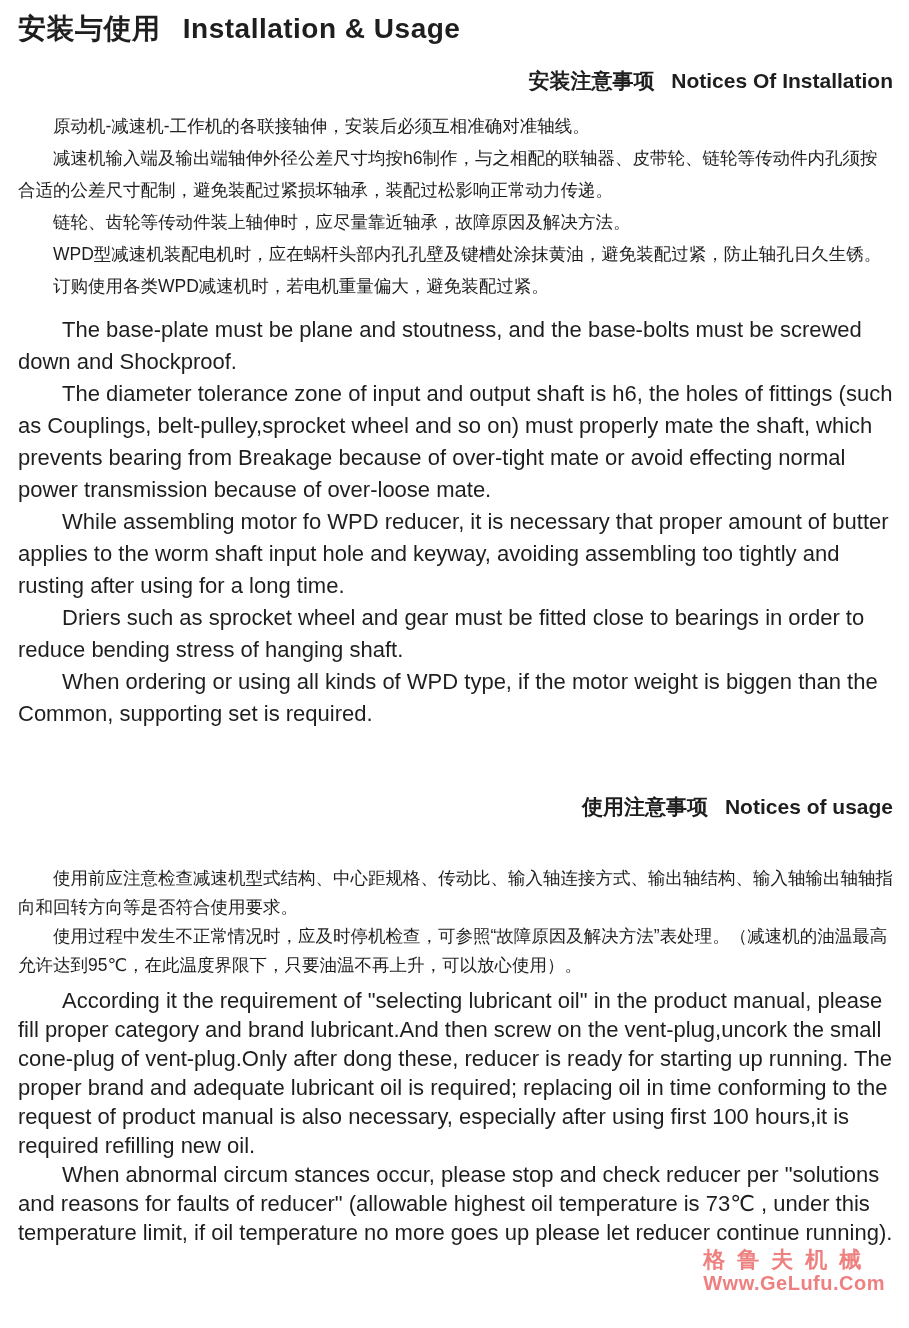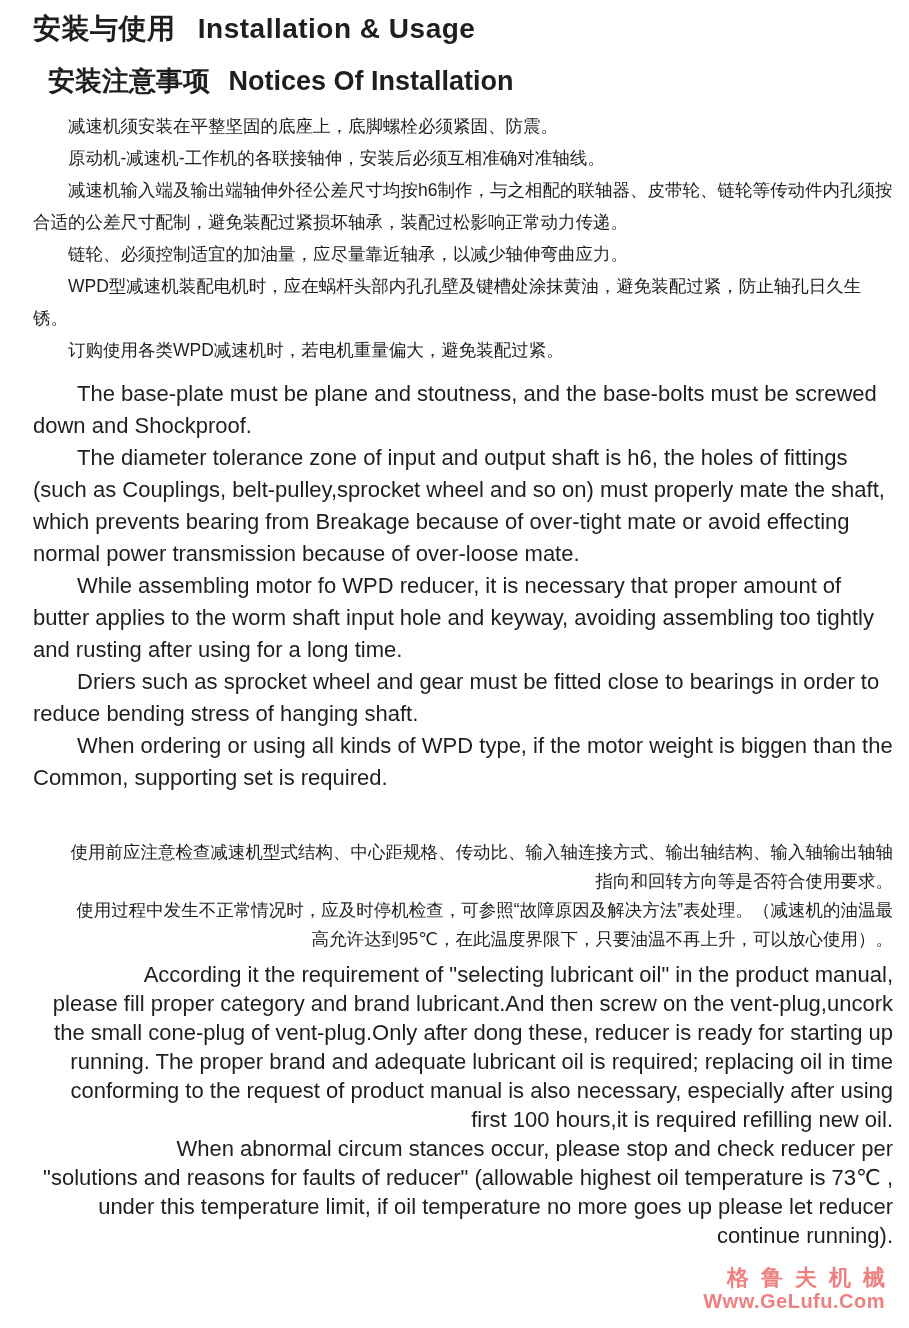--- a/index.html
+++ b/index.html
@@ -6,57 +6,58 @@
   body {
     width: 909px;
     height: 1328px;
     background: #ffffff;
     color: #1e1e1e;
     font-family: "Liberation Sans", "DejaVu Sans", sans-serif;
     position: relative;
     overflow: hidden;
   }
   .page {
-    padding: 0 16px 0 33px;
+    padding: 0 16px 0 18px;
   }
   .doc-title {
     margin: 12px 0 0 0;
     font-size: 28px;
     line-height: 34px;
     font-weight: 700;
     letter-spacing: 0.5px;
     white-space: nowrap;
   }
   .doc-title .en-part { margin-left: 14px; }
   .section-heading {
     margin: 22px 0 0 15px;
-    font-size: 27px;
+    font-size: 21px;
     line-height: 26px;
     font-weight: 700;
     white-space: nowrap;
+    text-align: right;
   }
   .section-heading .en-part { margin-left: 11px; }
   .section-heading.second { margin-top: 64px; }
   .para {
     margin: 0;
     text-indent: 2em;
   }
   .zh-block  { margin-top: 16px; }
   .en-block  { margin-top: 12px; }
   .zh-block.s2 { margin-top: 44px; }
   .en-block.s2 { margin-top: 6px; }
   .s1 .para { line-height: 32px; }
-  .s2 .para { line-height: 29px; text-align: right; }
+  .s2 .para { line-height: 29px; }
   .para.zh { font-size: 17.5px; }
   .para.en { font-size: 22px; }
   .watermark {
     position: absolute;
     right: 24px;
-    bottom: 16px;
-    text-align: right;
+    bottom: 34px;
+    text-align: left;
     color: #ef8080;
     line-height: 1.1;
     pointer-events: none;
   }
   .wm-name {
     font-family: "Liberation Serif", "DejaVu Serif", serif;
     font-size: 22px;
     font-weight: 700;
     letter-spacing: 12px;
     margin-right: -12px; 
@@ -79,38 +80,41 @@
     <span class="en-part">Installation &amp; Usage</span>
   </h1>
 
   <section class="s1">
     <h2 class="section-heading">
       <span class="zh-part">安装注意事项</span>
       <span class="en-part">Notices Of Installation</span>
     </h2>
 
     <div class="zh-block">
-      <p class="para zh">减速机须安装在平整坚固的底座上，底脚螺栓必须紧固、防震。</p>
       <p class="para zh">原动机-减速机-工作机的各联接轴伸，安装后必须互相准确对准轴线。</p>
       <p class="para zh">减速机输入端及输出端轴伸外径公差尺寸均按h6制作，与之相配的联轴器、皮带轮、链轮等传动件内孔须按合适的公差尺寸配制，避免装配过紧损坏轴承，装配过松影响正常动力传递。</p>
-      <p class="para zh">链轮、必须控制适宜的加油量，应尽量靠近轴承，以减少轴伸弯曲应力。</p>
+      <p class="para zh">链轮、齿轮等传动件装上轴伸时，应尽量靠近轴承，故障原因及解决方法。</p>
       <p class="para zh">WPD型减速机装配电机时，应在蜗杆头部内孔孔壁及键槽处涂抹黄油，避免装配过紧，防止轴孔日久生锈。</p>
       <p class="para zh">订购使用各类WPD减速机时，若电机重量偏大，避免装配过紧。</p>
     </div>
 
     <div class="en-block">
       <p class="para en">The base-plate must be plane and stoutness, and the base-bolts must be screwed down and Shockproof.</p>
       <p class="para en">The diameter tolerance zone of input and output shaft is h6, the holes of fittings (such as Couplings, belt-pulley,sprocket wheel and so on) must properly mate the shaft, which prevents bearing from Breakage because of over-tight mate or avoid effecting normal power transmission because of over-loose mate.</p>
       <p class="para en">While assembling motor fo WPD reducer, it is necessary that proper amount of butter applies to the worm shaft input hole and keyway, avoiding assembling too tightly and rusting after using for a long time.</p>
       <p class="para en">Driers such as sprocket wheel and gear must be fitted close to bearings in order to reduce bending stress of hanging shaft.</p>
       <p class="para en">When ordering or using all kinds of WPD type, if the motor weight is biggen than the Common, supporting set is required.</p>
     </div>
   </section>
 
   <section class="s2">
+    <h2 class="section-heading second">
+      <span class="zh-part">使用注意事项</span>
+      <span class="en-part">Notices of usage</span>
+    </h2>
 
     <div class="zh-block s2">
       <p class="para zh">使用前应注意检查减速机型式结构、中心距规格、传动比、输入轴连接方式、输出轴结构、输入轴输出轴轴指向和回转方向等是否符合使用要求。</p>
       <p class="para zh">使用过程中发生不正常情况时，应及时停机检查，可参照“故障原因及解决方法”表处理。（减速机的油温最高允许达到95℃，在此温度界限下，只要油温不再上升，可以放心使用）。</p>
     </div>
 
     <div class="en-block s2">
       <p class="para en">According it the requirement of "selecting lubricant oil" in the product manual, please fill proper category and brand lubricant.And then screw on the vent-plug,uncork the small cone-plug of vent-plug.Only after dong these, reducer is ready for starting up running. The proper brand and adequate lubricant oil is required; replacing oil in time conforming to the request of product manual is also necessary, especially after using first 100 hours,it is required refilling new oil.</p>
       <p class="para en">When abnormal circum stances occur, please stop and check reducer per "solutions and reasons for faults of reducer" (allowable highest oil temperature is 73℃ , under this temperature limit, if oil temperature no more goes up please let reducer continue running).</p>
     </div>

